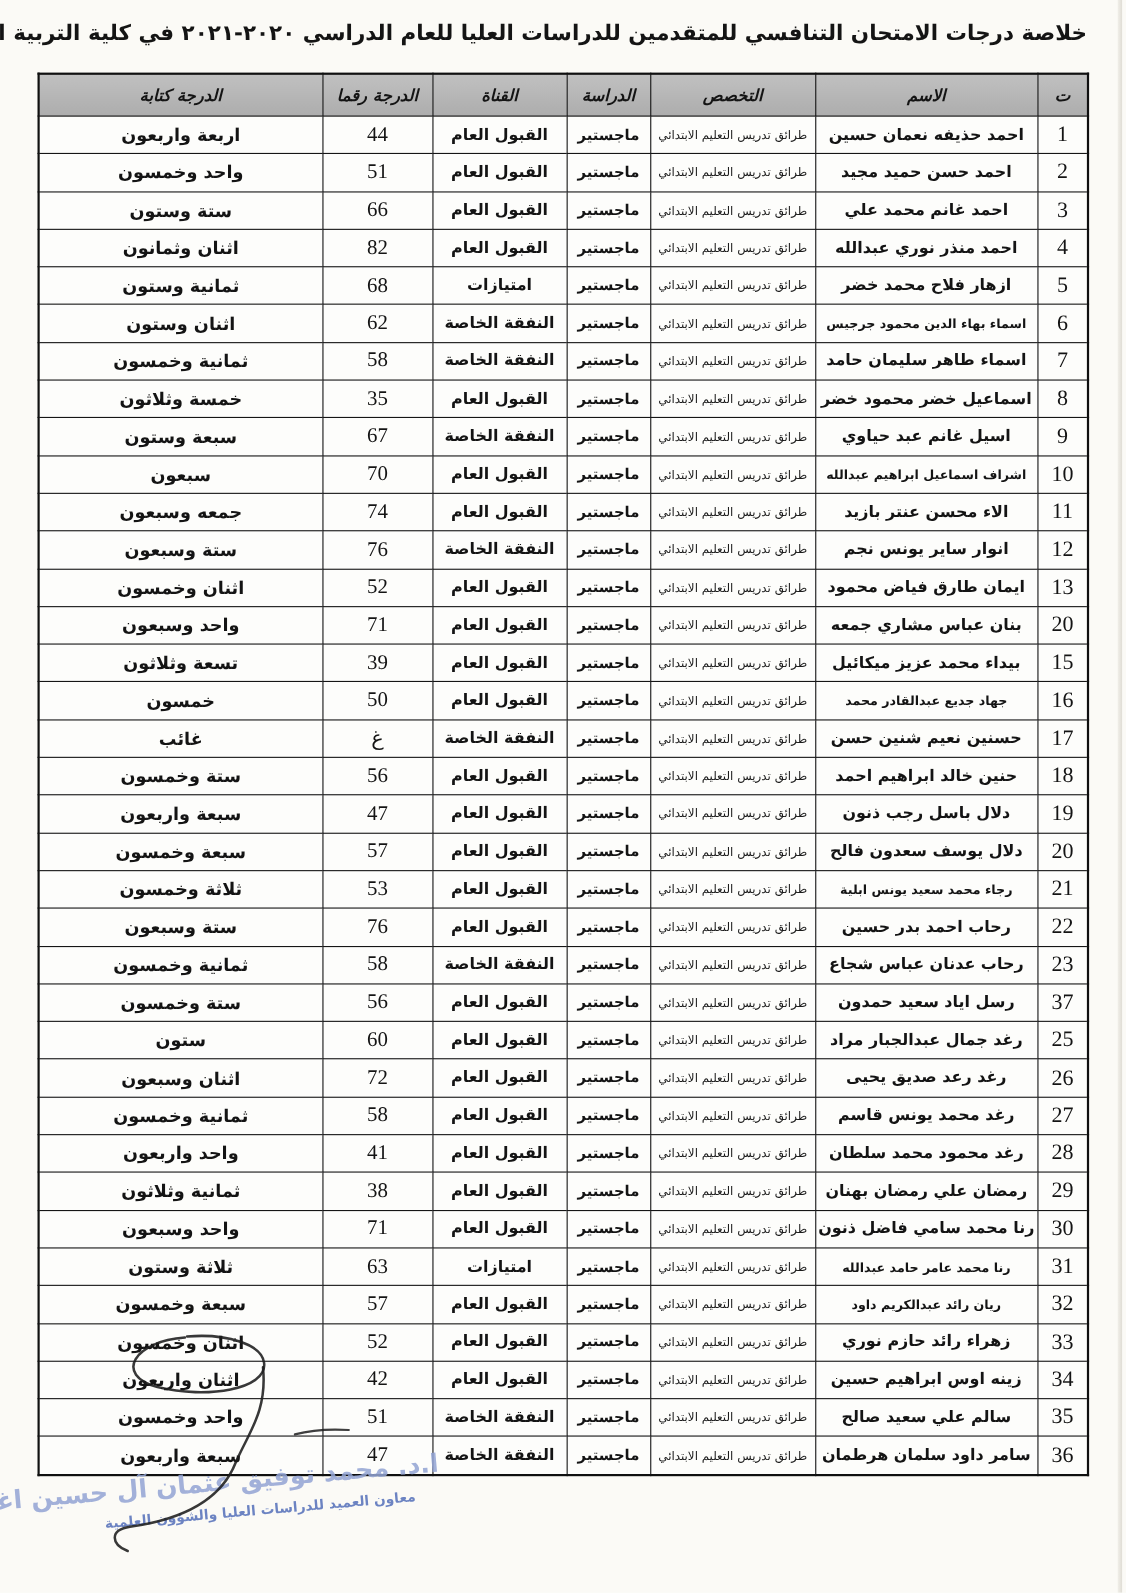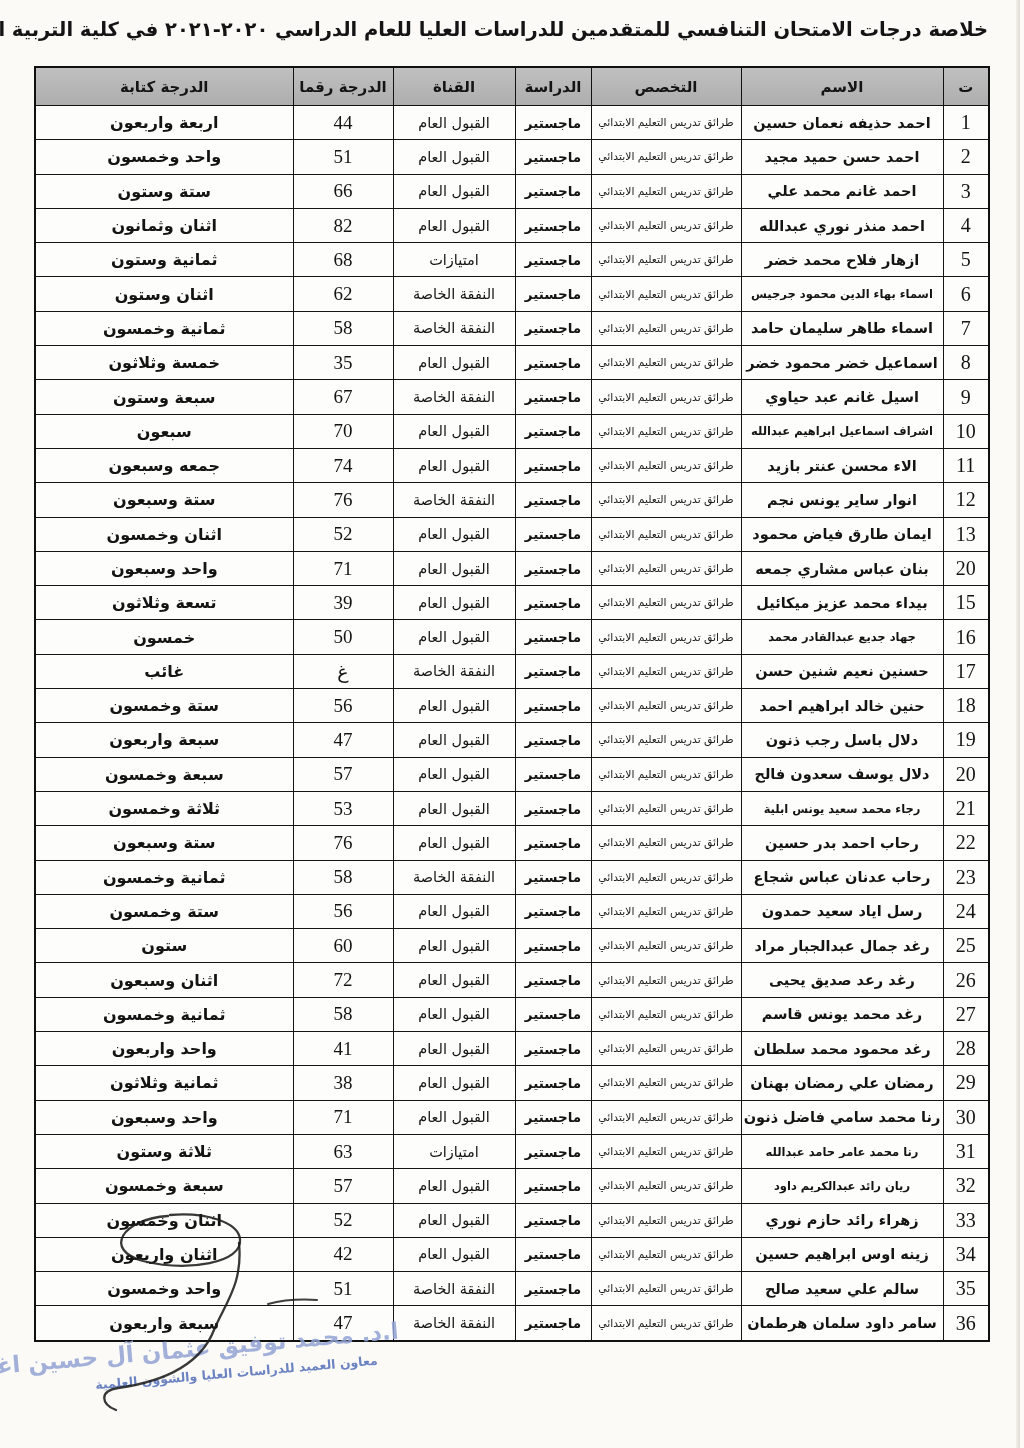--- a/index.html
+++ b/index.html
@@ -33,34 +33,35 @@
     border:2.5px solid #101010;
     background:#fdfdfb;
   }
   table.results th{
     background:linear-gradient(180deg,#c0c0c0,#adadad);
     border:1.6px solid #121212;
     height:37px;
     font-size:15px;font-weight:bold;
     text-align:center;
     padding:0 2px;
+    font-style:italic;
   }
   table.results td{
     border:1.5px solid #151515;
     height:33.3px;
     text-align:center;
     padding:0 2px;
     overflow:hidden;
     white-space:nowrap;
   }
   td.c-no{font-family:"Liberation Serif","DejaVu Serif",serif;font-size:20px;}
   td.c-name{font-size:14.5px;font-weight:600;text-align:right;padding-right:4px;}
   td.c-spec{font-size:10.8px;color:#1b1b1b;}
   td.c-study{font-size:13.5px;font-weight:600;}
-  td.c-channel{font-size:14.5px;font-weight:400;}
+  td.c-channel{font-size:14.5px;font-weight:700;}
   td.c-score{font-family:"Liberation Serif","DejaVu Sans",serif;font-size:19px;}
   td.c-words{font-size:16px;font-weight:bold;}
   .signature{
     position:absolute;left:70px;top:1332px;width:330px;
     transform:rotate(-5deg);
     text-align:center;direction:rtl;
     pointer-events:none;
   }
   .signature .sig-name{
     font-size:23px;font-weight:bold;
@@ -310,21 +311,21 @@
         <tr>
           <td class="c-no">23</td>
           <td class="c-name">رحاب عدنان عباس شجاع</td>
           <td class="c-spec">طرائق تدريس التعليم الابتدائي</td>
           <td class="c-study">ماجستير</td>
           <td class="c-channel">النفقة الخاصة</td>
           <td class="c-score">58</td>
           <td class="c-words">ثمانية وخمسون</td>
         </tr>
         <tr>
-          <td class="c-no">24</td>
+          <td class="c-no">37</td>
           <td class="c-name">رسل اياد سعيد حمدون</td>
           <td class="c-spec">طرائق تدريس التعليم الابتدائي</td>
           <td class="c-study">ماجستير</td>
           <td class="c-channel">القبول العام</td>
           <td class="c-score">56</td>
           <td class="c-words">ستة وخمسون</td>
         </tr>
         <tr>
           <td class="c-no">25</td>
           <td class="c-name">رغد جمال عبدالجبار مراد</td>

